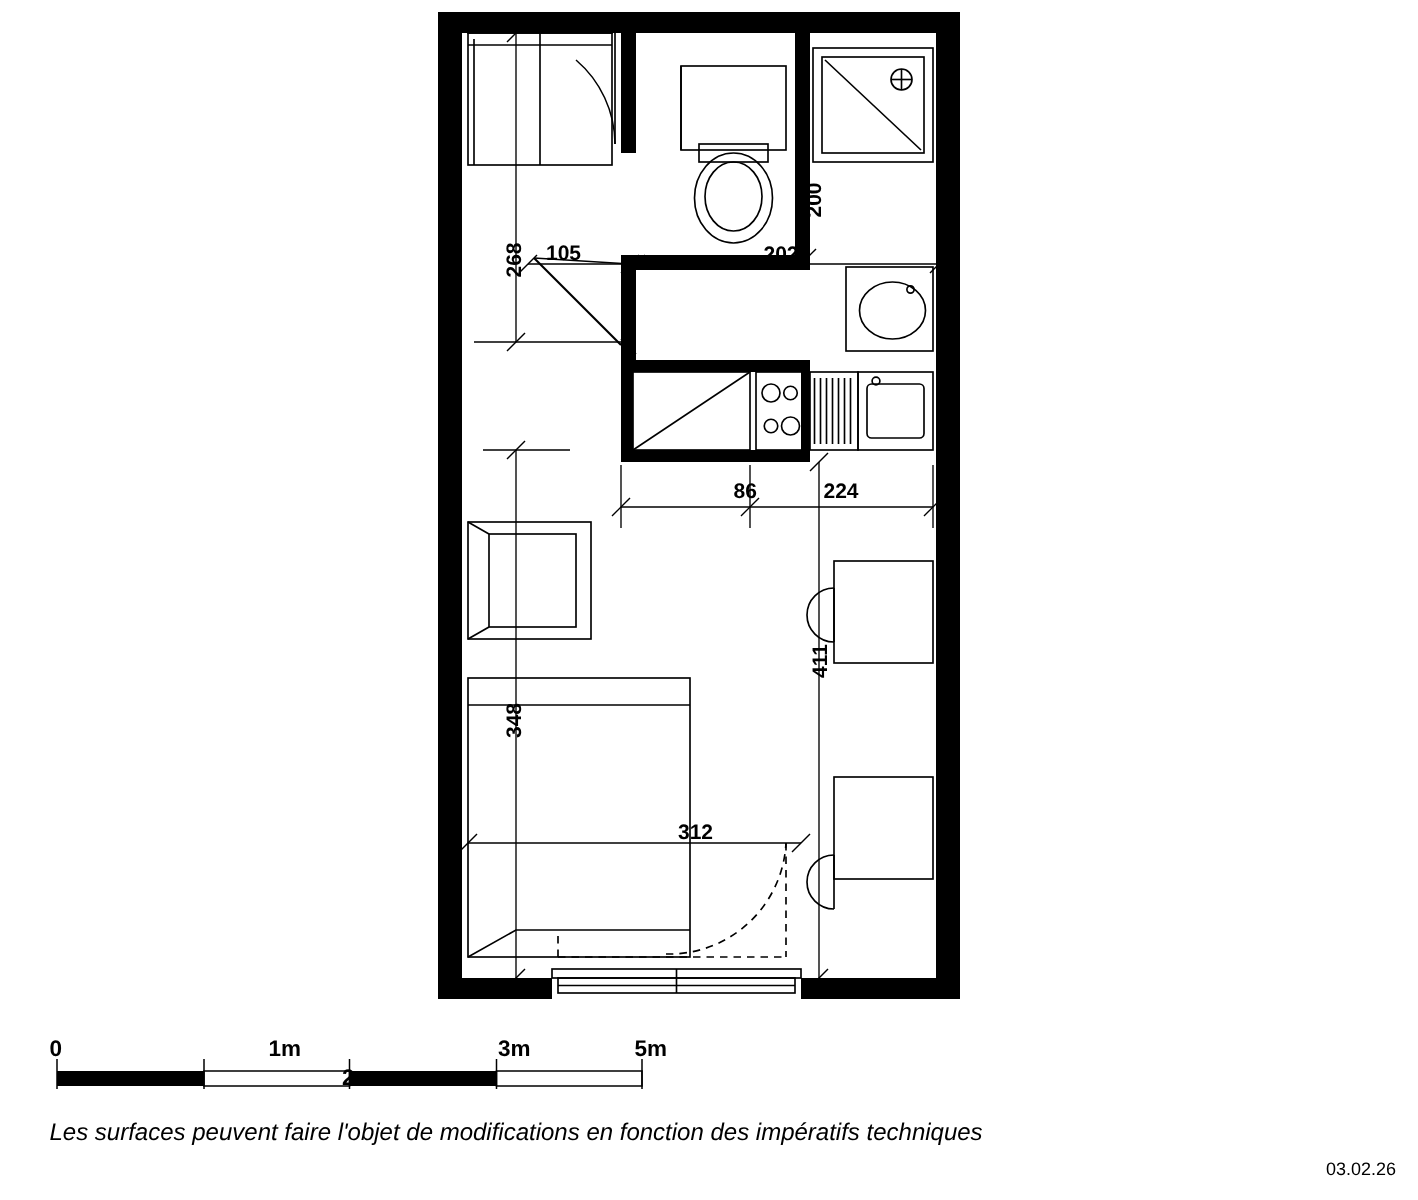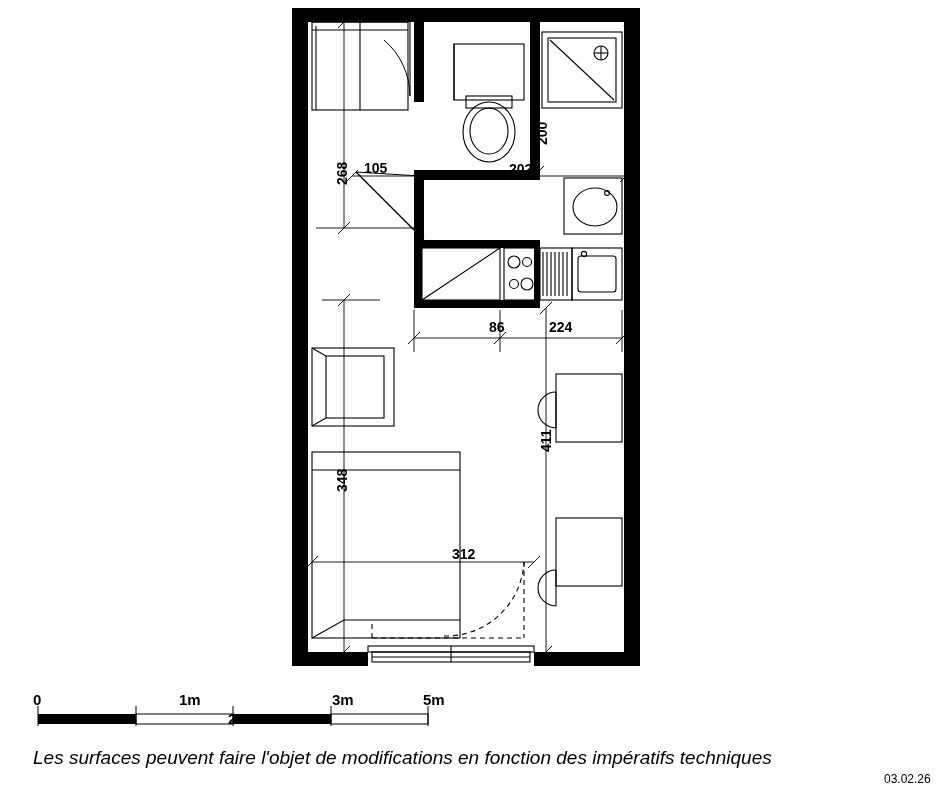--- a/index.html
+++ b/index.html
@@ -35,21 +35,21 @@
     transform-origin: left top;
   }
   .scale-label {
     position: absolute;
     font-size: 15px;
     font-weight: bold;
     color: #000;
   }
   .note-line {
     position: absolute;
-    font-size: 19px;
+    font-size: 16px;
     font-style: italic;
     color: #000;
     white-space: nowrap;
   }
   .date-label {
     position: absolute;
     font-size: 12px;
     color: #000;
     text-align: right;
   }

